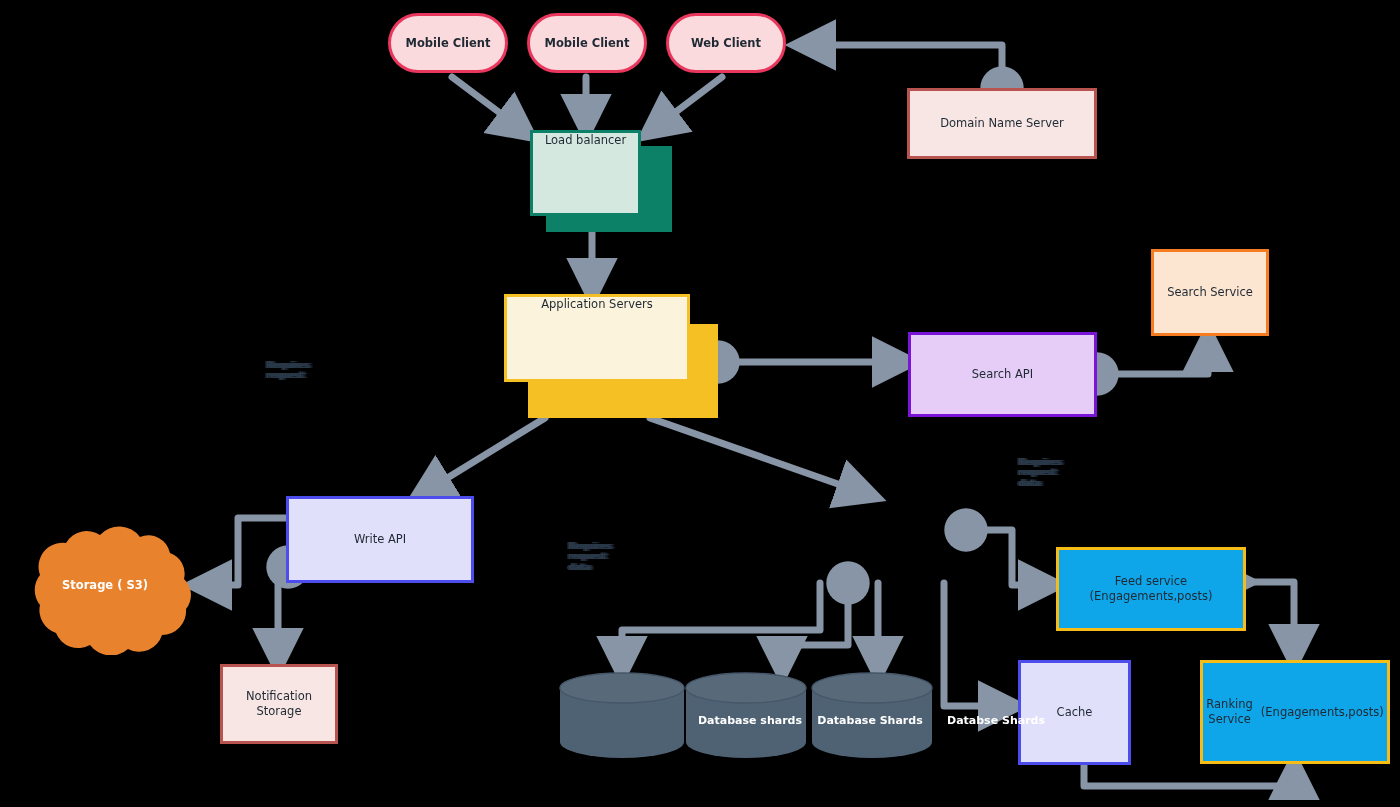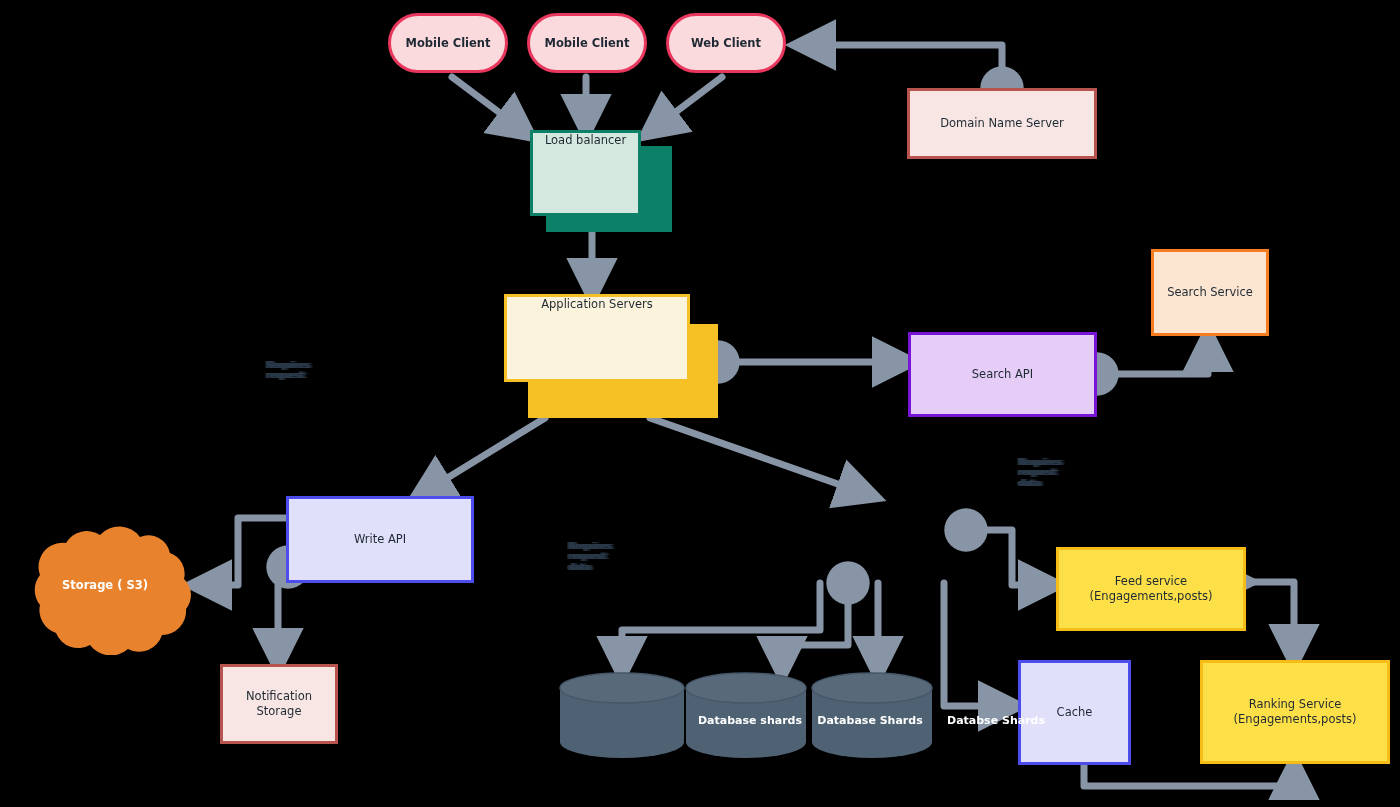--- a/index.html
+++ b/index.html
@@ -33,21 +33,21 @@
   .node.stack{background:none;border:none;}
   .stack .lbl{font-size:11.5px;}
 
   
   .violet{border:3px solid #4d4ded;background:#e0e0fb;font-size:11.5px;}
   
   .purple{border:3px solid #7a14d6;background:#e5cdf7;font-size:11.5px;}
   
   .orangebox{border:3px solid #f57c20;background:#fce6d2;font-size:11.5px;}
   
-  .yellowbox{border:3px solid #f5bd16;background:#fde047;font-size:11.5px;}
+  .yellowbox{border:3px solid #f5bd16;background:#0ea5e9;font-size:11.5px;}
 
   
   .cloud{display:flex;align-items:center;justify-content:center;}
   .cloud .lbl{color:#fff;font-size:11.5px;font-weight:600;z-index:3;}
 
   
   .cyl{position:absolute;}
   .cyl .lbl{position:absolute;width:100%;text-align:center;color:#fff;
             font-size:11px;font-weight:600;z-index:3;}
 
@@ -189,21 +189,21 @@
 
   <div class="node violet" style="left:1018px;top:660px;width:113px;height:105px;">
     <span class="lbl">Cache</span>
   </div>
 
   <div class="node yellowbox" style="left:1056px;top:547px;width:190px;height:84px;flex-direction:column;">
     <span class="lbl">Feed service</span>
     <span class="lbl">(Engagements,posts)</span>
   </div>
 
-  <div class="node yellowbox" style="left:1200px;top:660px;width:190px;height:104px;flex-direction:column;">
+  <div class="node yellowbox" style="left:1200px;top:660px;width:190px;height:104px;flex-direction:row;">
     <span class="lbl">Ranking Service</span>
     <span class="lbl">(Engagements,posts)</span>
   </div>
 
   <div class="annot" style="left:266px;top:360px;">Requires
 request</div>
   <div class="annot" style="left:568px;top:541px;">Requires
 request
 data</div>
   <div class="annot" style="left:1018px;top:457px;">Requires

